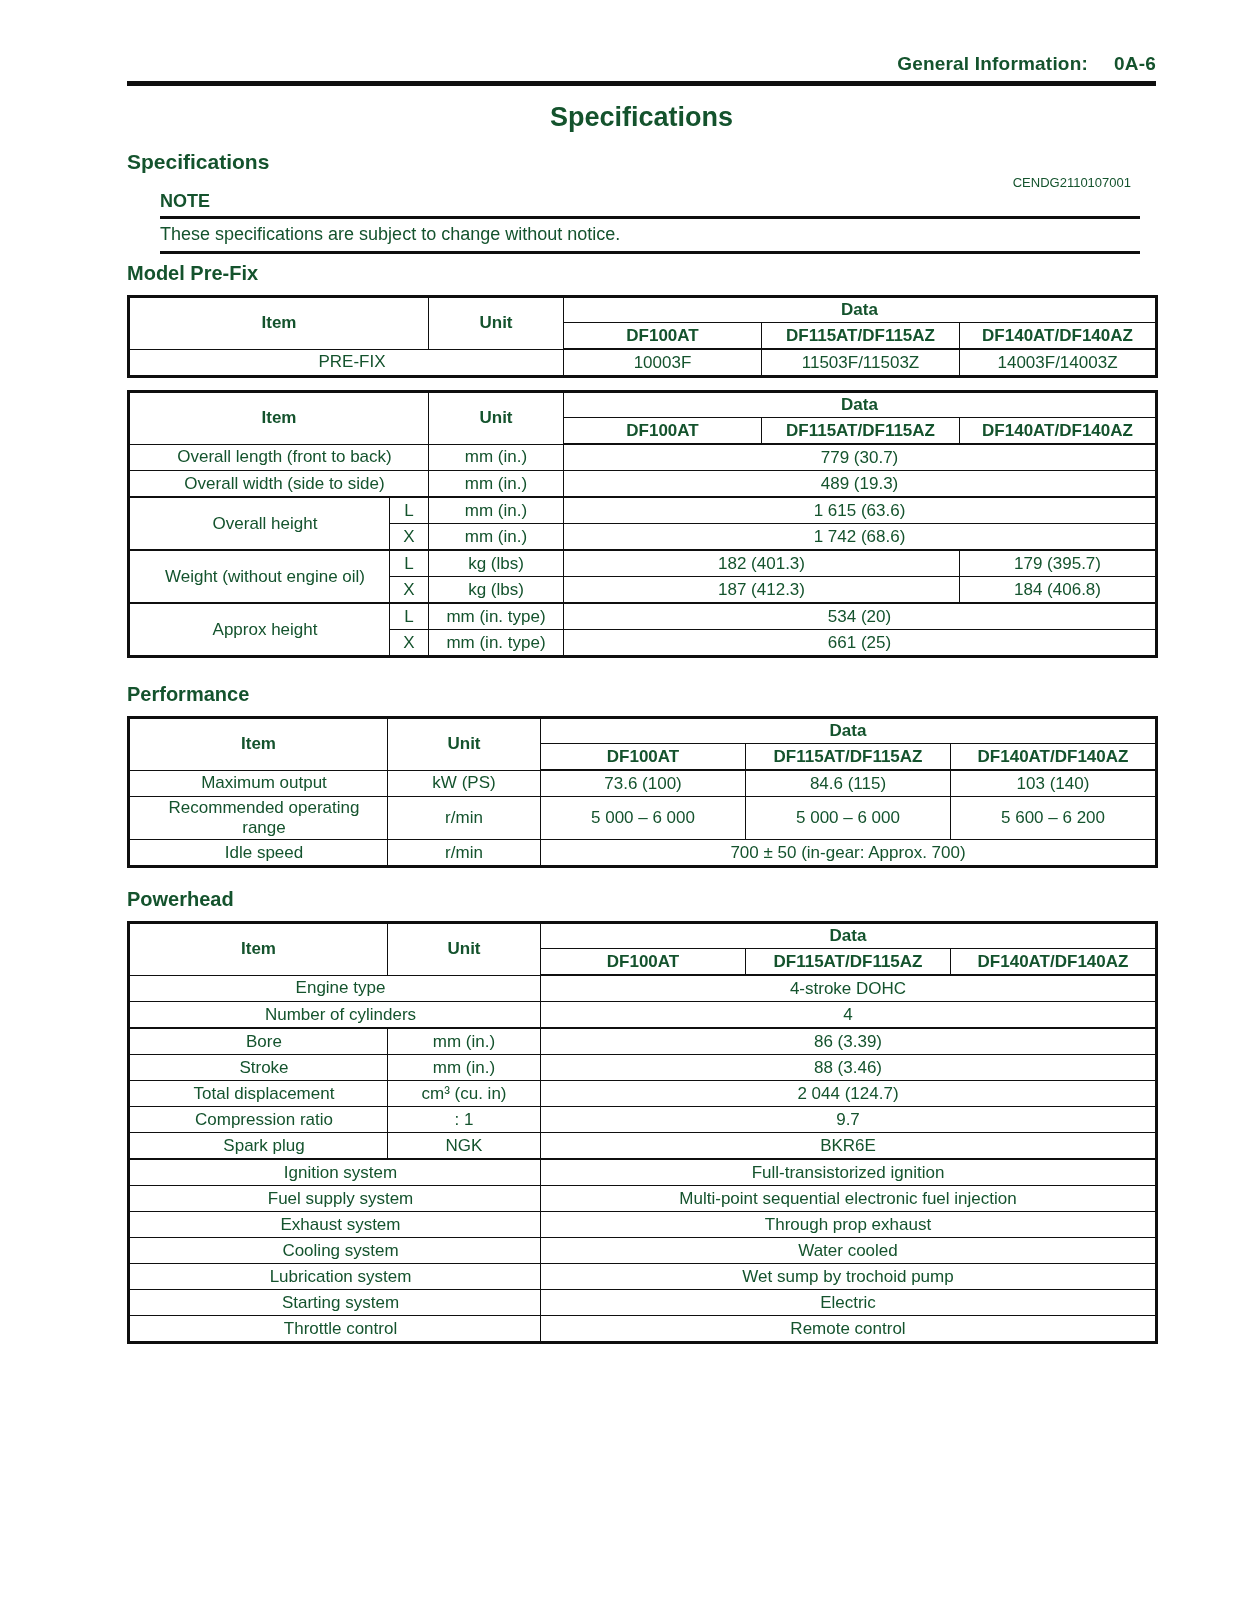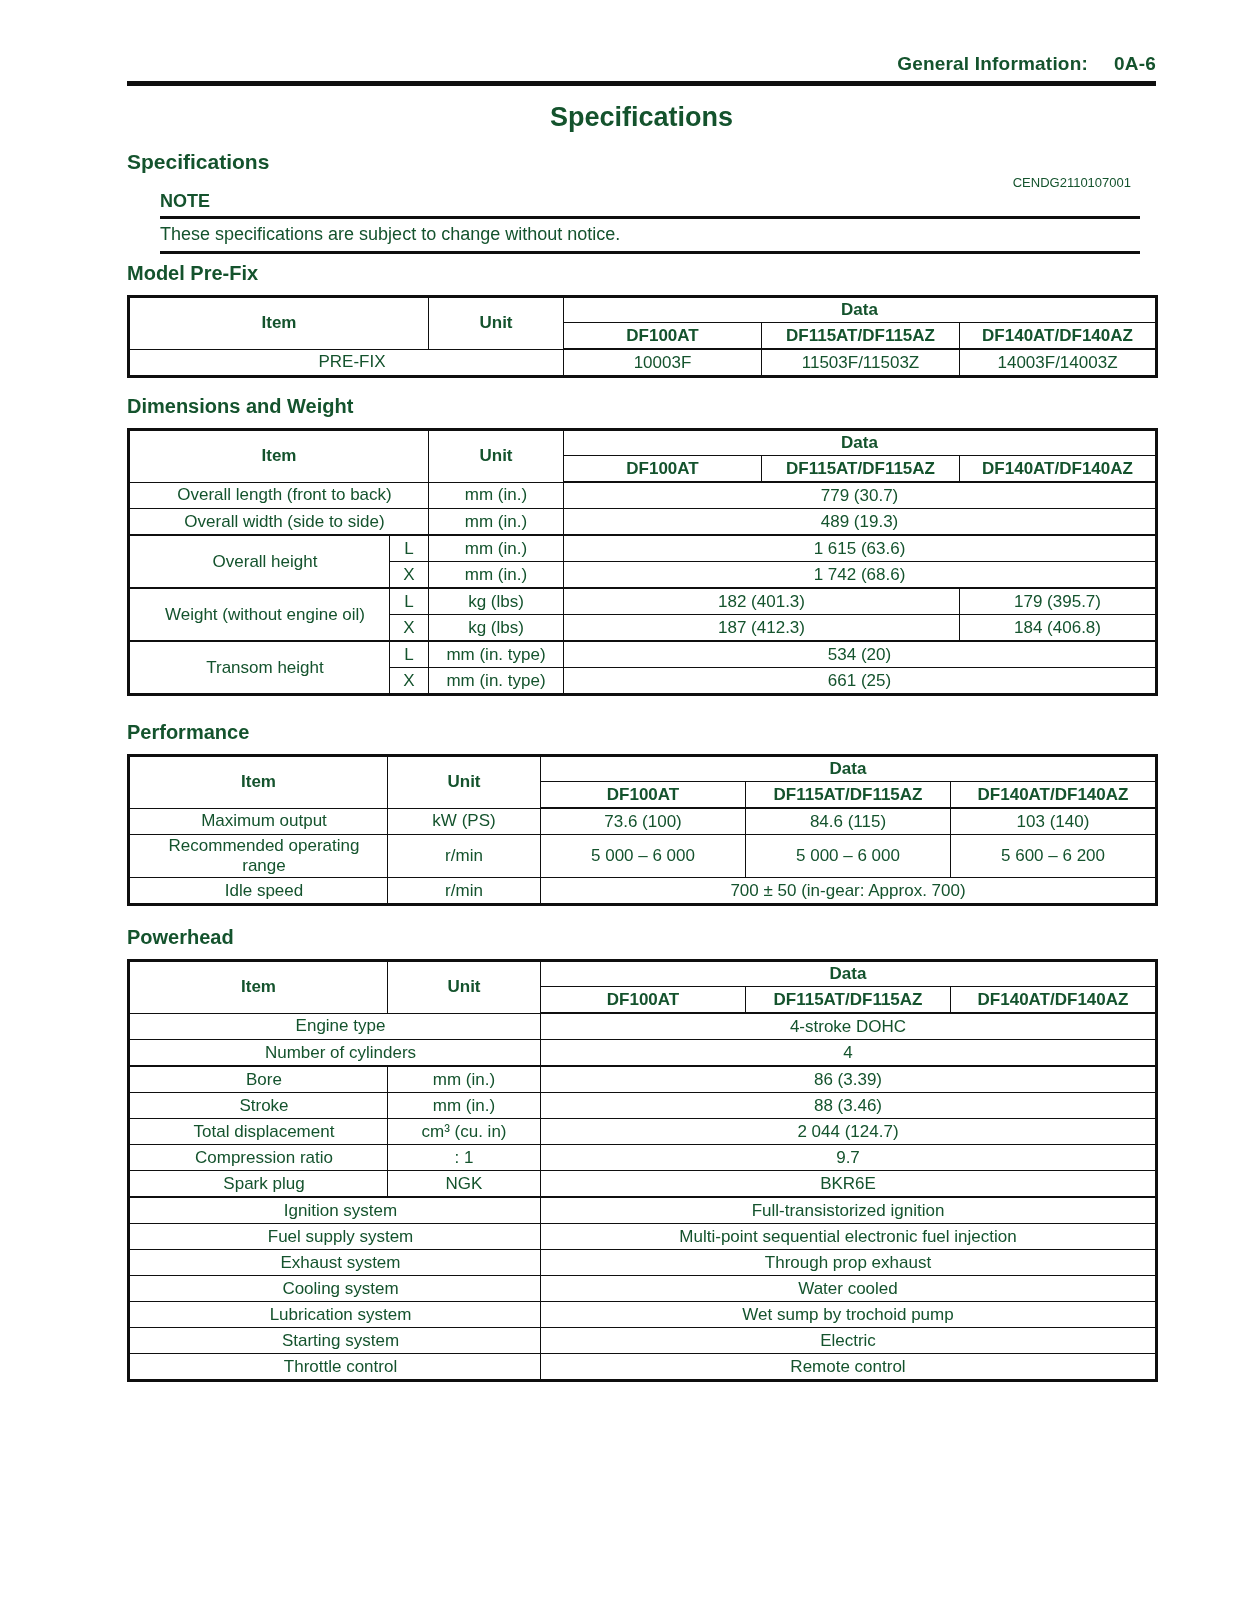--- a/index.html
+++ b/index.html
@@ -128,21 +128,20 @@
               <td colspan="2" class="left">PRE-FIX</td>
               <td>10003F</td>
               <td>11503F/11503Z</td>
               <td>14003F/14003Z</td>
             </tr>
           </tbody>
         </table>
     </section>
 
     <section class="table-section" id="sec-t1">
-      <h3 class="table-heading">Dimensions and Weight</h3>
       <table class="spec-table">
           <colgroup>
             <col style="width: 261px;">
             <col style="width: 39px;">
             <col style="width: 135px;">
             <col style="width: 198px;">
             <col style="width: 198px;">
             <col style="width: 197px;">
           </colgroup>
           <thead>
@@ -186,21 +185,21 @@
               <td colspan="2">182 (401.3)</td>
               <td>179 (395.7)</td>
             </tr>
             <tr>
               <td>X</td>
               <td>kg (lbs)</td>
               <td colspan="2">187 (412.3)</td>
               <td>184 (406.8)</td>
             </tr>
             <tr class="thick">
-              <td rowspan="2" class="left">Transom height</td>
+              <td rowspan="2" class="left">Approx height</td>
               <td>L</td>
               <td>mm (in. type)</td>
               <td colspan="3">534 (20)</td>
             </tr>
             <tr>
               <td>X</td>
               <td>mm (in. type)</td>
               <td colspan="3">661 (25)</td>
             </tr>
           </tbody>

